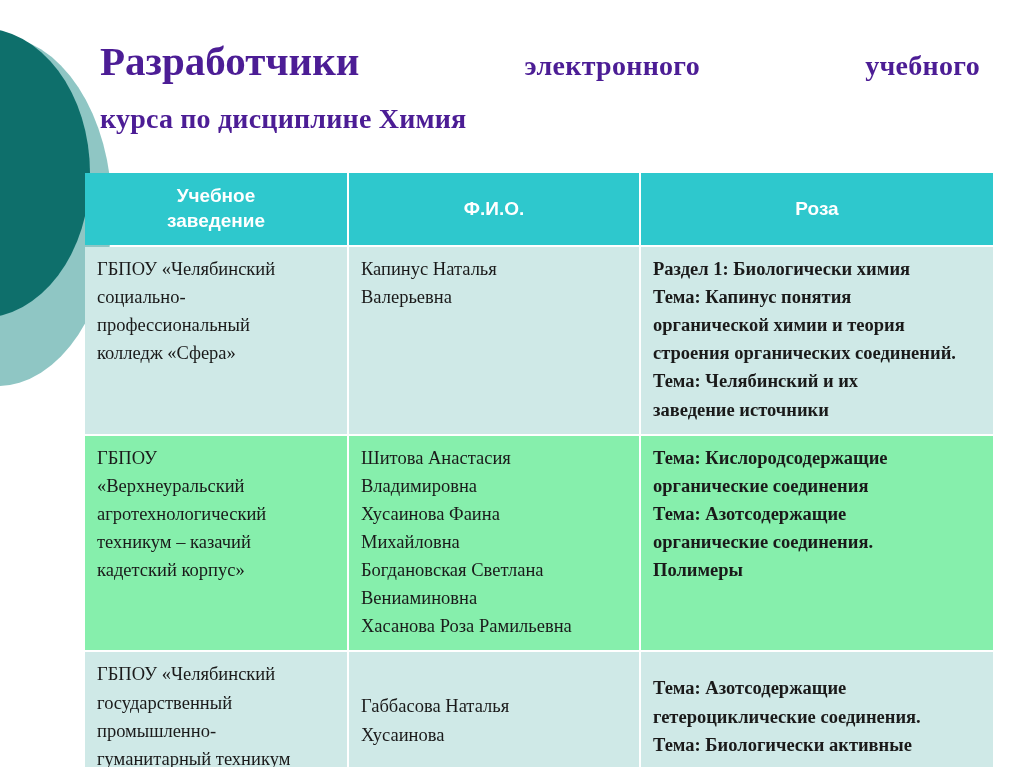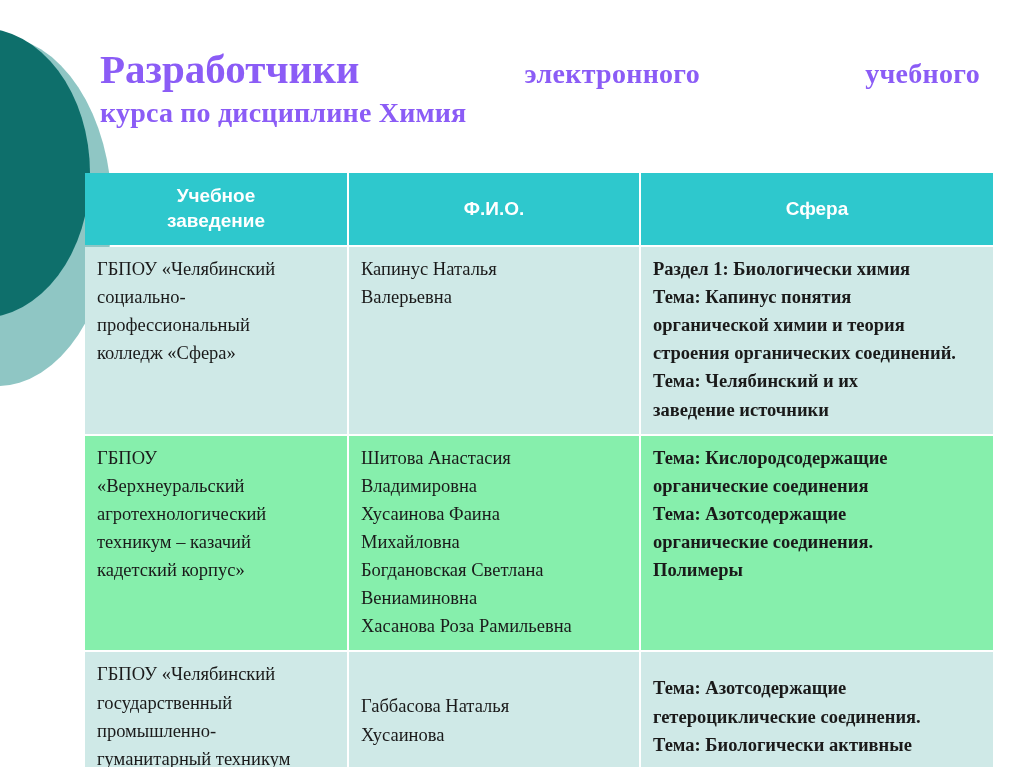--- a/index.html
+++ b/index.html
@@ -40,41 +40,41 @@
     width: 218px;
     height: 290px;
     border-radius: 50%;
     background: #0e6f6b;
   }
 
   
   #title-block {
     position: absolute;
     left: 100px;
-    top: 44px;
+    top: 36px;
     width: 880px;
-    color: #8b5cf6;
+    color: #4c1d95;
     font-family: "Liberation Serif", serif;
     font-weight: bold;
     line-height: 1.22;
   }
   #title-line1 {
     text-align: justify;
     text-align-last: justify;
     font-size: 28px;
     letter-spacing: 0.3px;
     white-space: nowrap;
   }
   #title-line1 .big {
     font-size: 41px;
     letter-spacing: 0px;
   }
   #title-line2 {
     font-size: 28px;
-    margin-top: 2px;
+    margin-top: 16px;
     letter-spacing: 0.2px;
   }
 
   
   #course-table {
     position: absolute;
     left: 83px;
     top: 171px;
     width: 910px;
     border-collapse: separate;
@@ -140,21 +140,21 @@
     <col class="col-w2">
     <col class="col-w3">
   </colgroup>
   <thead>
     <tr>
       <th>
         <span class="cell-line">Учебное</span>
         <span class="cell-line">заведение</span>
       </th>
       <th>Ф.И.О.</th>
-      <th>Сфера</th>
+      <th>Роза</th>
     </tr>
   </thead>
   <tbody>
 
     <tr class="row-shade">
       <td class="col-institution">
         <span class="cell-line">ГБПОУ «Челябинский</span>
         <span class="cell-line">социально-</span>
         <span class="cell-line">профессиональный</span>
         <span class="cell-line">колледж «Сфера»</span>

